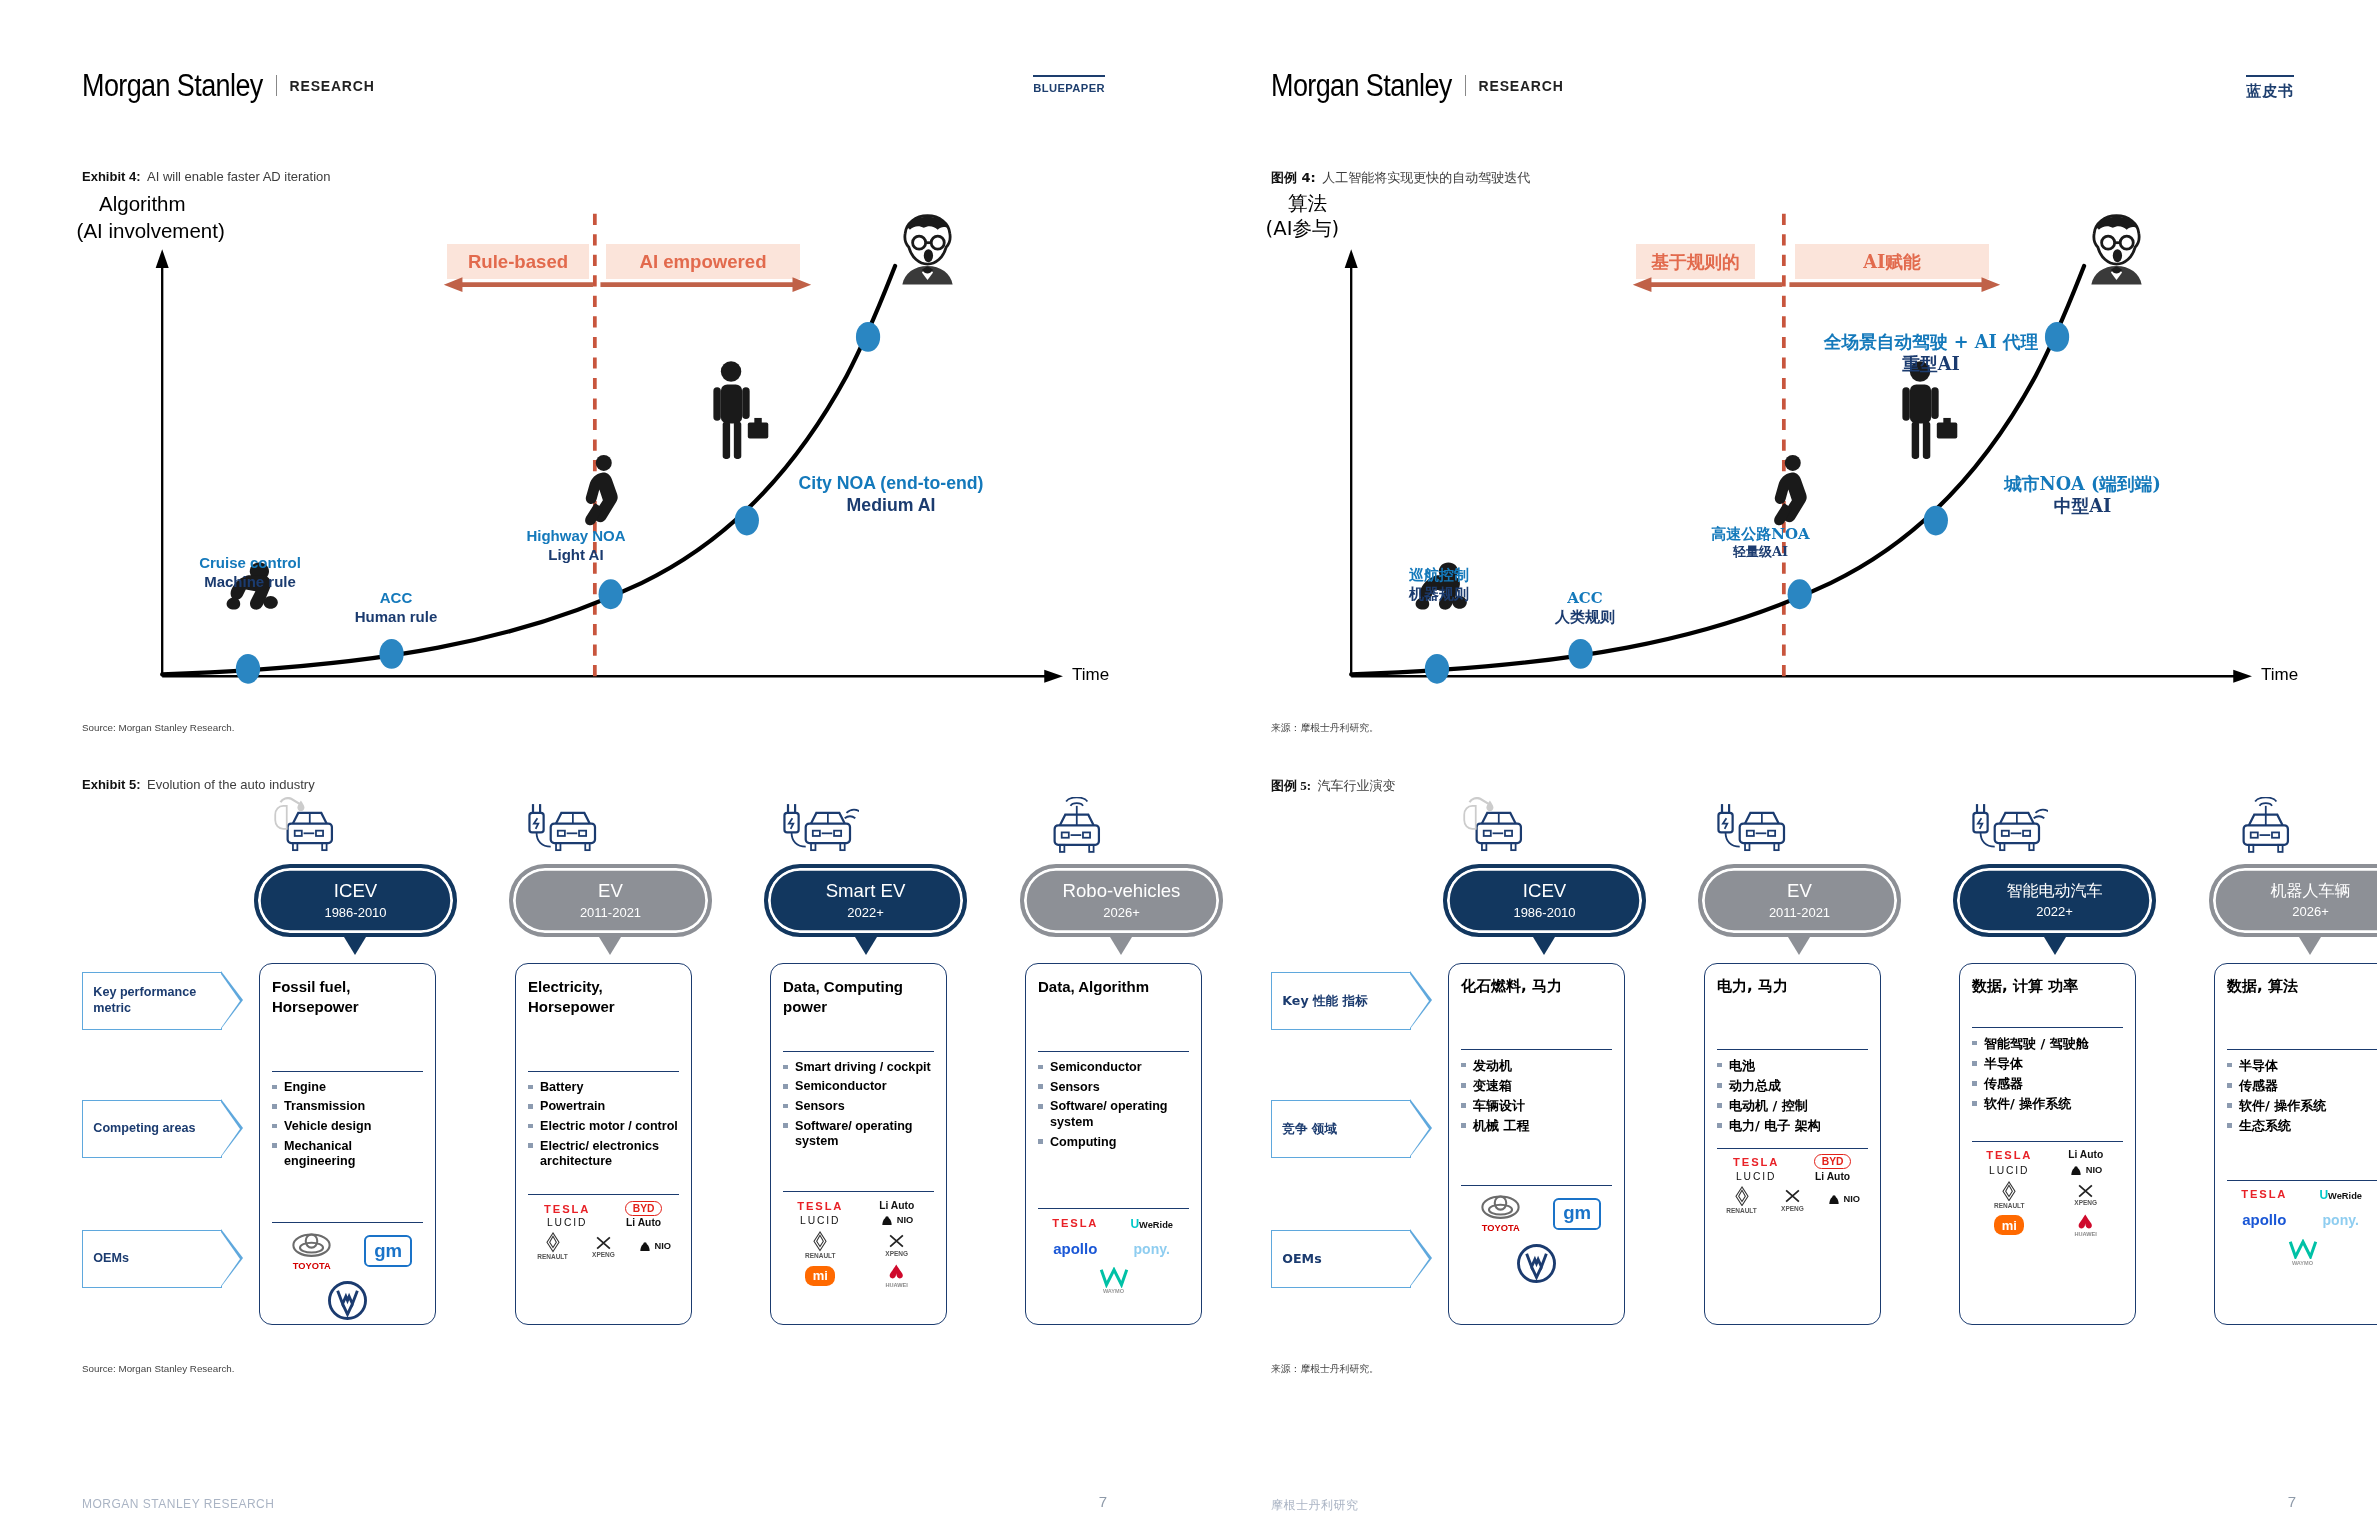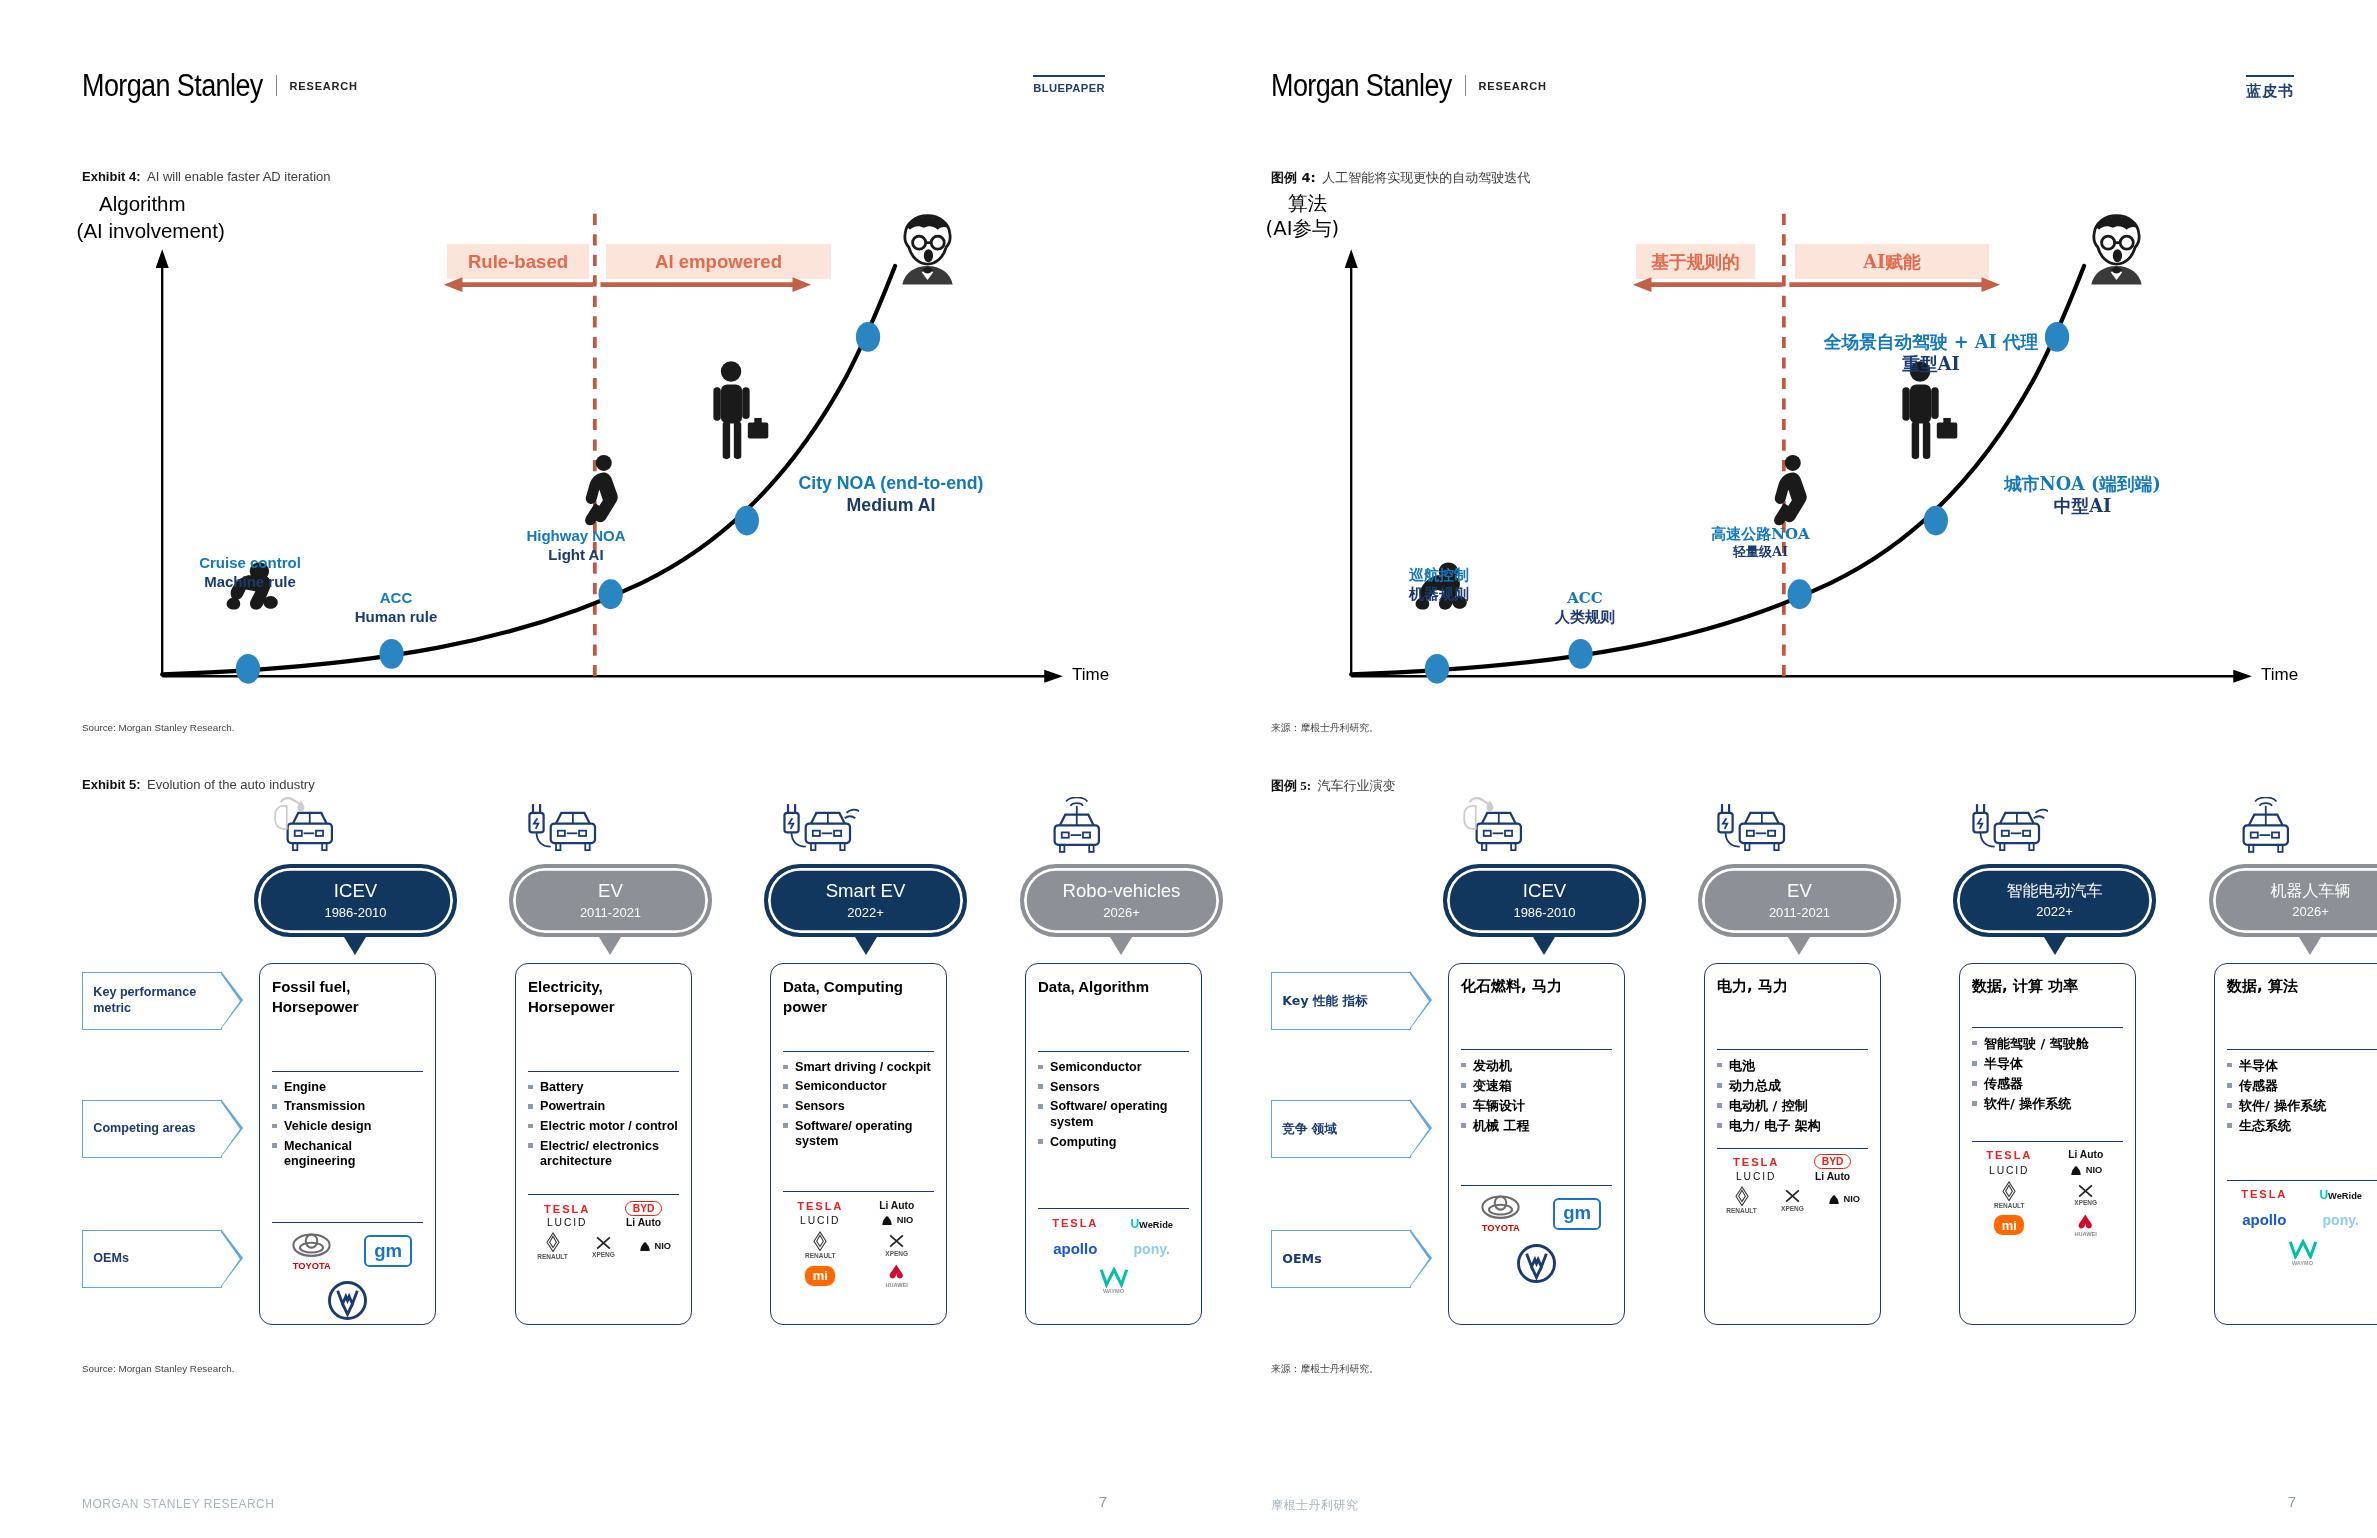--- a/index.html
+++ b/index.html
@@ -11,21 +11,21 @@
   }
   .page { position:absolute; top:0; width:1189px; height:1538px; }
   .page-left  { left:0; }
   .page-right { left:1189px; }
 
   
   .hdr { position:absolute; top:70px; left:82px; display:flex; align-items:center; gap:13px; }
   .ms-logo { font-family:"Liberation Sans", sans-serif; font-size:27px; font-weight:400;
              letter-spacing:-0.6px; color:#000; transform:scaleY(1.18); }
   .hdr-div { width:0.9px; height:20.5px; background:#888; }
-  .hdr-res { font-size:11px; font-weight:700; letter-spacing:0.8px; color:#222; }
+  .hdr-res { font-size:14px; font-weight:700; letter-spacing:0.8px; color:#222; }
 
   .bluepaper { position:absolute; top:75px; right:84px;
      border-top:2.8px solid #1d3e6e; padding-top:4.7px;
      font-size:11.2px; font-weight:700; letter-spacing:0.4px; color:#1d3e6e; }
   .bluepaper.cn { font-size:15px; letter-spacing:0.9px; }
 
   
   .ex-title { position:absolute; left:82px; font-size:13px; color:#3d3d3d; white-space:nowrap; }
   .ex-title b { color:#111; font-weight:700; margin-right:6.5px; }
   #ex4-title { top:169px; }
@@ -124,21 +124,21 @@
   </div>
 
   <div class="chart">
     <div class="axis-label" style="left:17px; top:9.3px;">
       <span>Algorithm</span><br><span style="margin-left:-22.4px; display:inline-block;">(AI involvement)</span>
     </div>
 
     <div class="band" style="left:365px; top:62px; width:142px;">
       <span>Rule-based</span>
     </div>
-    <div class="band" style="left:524px; top:62px; width:225px;text-align:right;">
+    <div class="band" style="left:524px; top:62px; width:194px;text-align:right;">
       <span>AI empowered</span>
     </div>
 
     <svg width="1035" height="541" style="position:absolute;left:0;top:0;" viewBox="0 0 1110 580">
 
       <line x1="86" y1="85" x2="86" y2="530" stroke="#000" stroke-width="2.5"></line>
       <polygon points="86,72 79,92 93,92" fill="#000"></polygon>
 
       <line x1="86" y1="530" x2="1038" y2="530" stroke="#000" stroke-width="2.5"></line>
       <polygon points="1052,530 1032,523 1032,537" fill="#000"></polygon>

